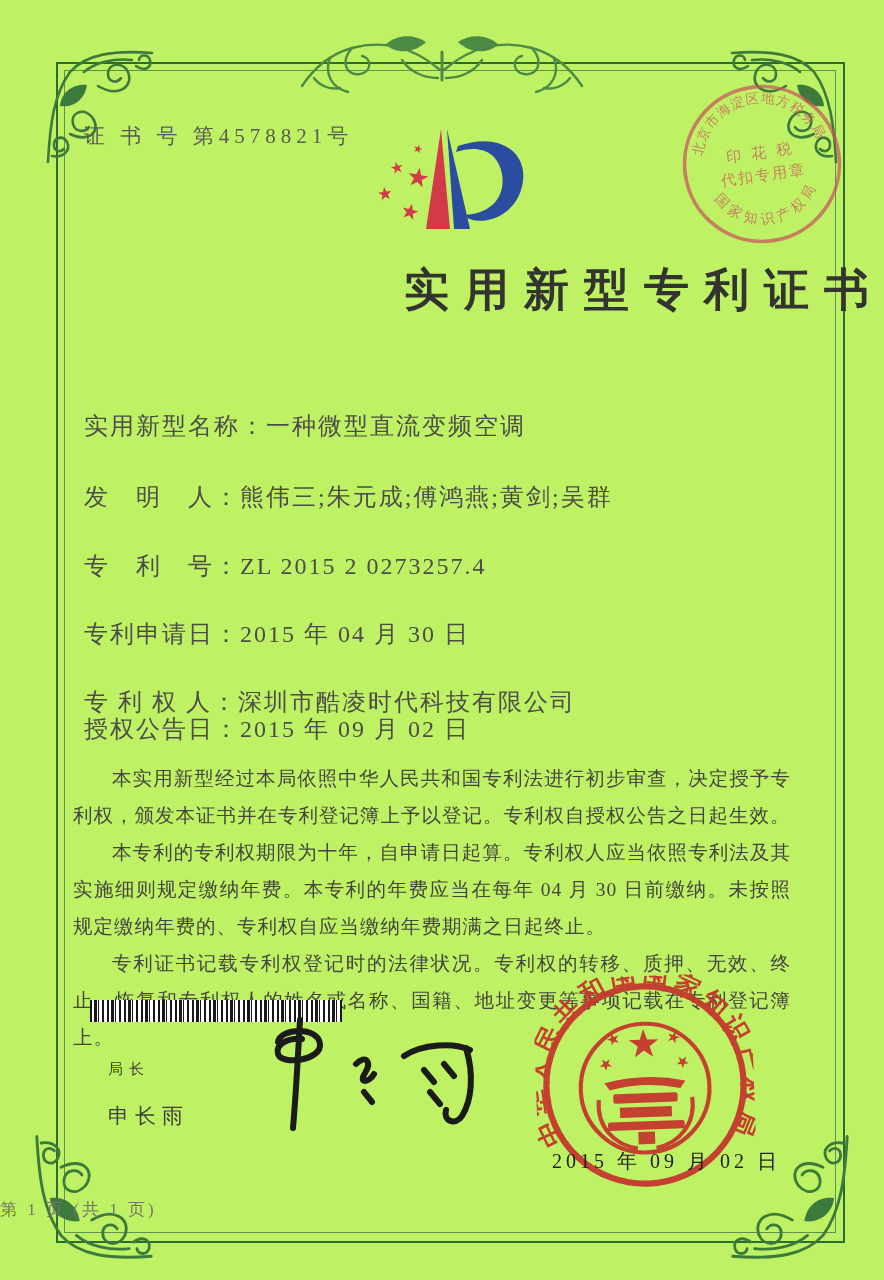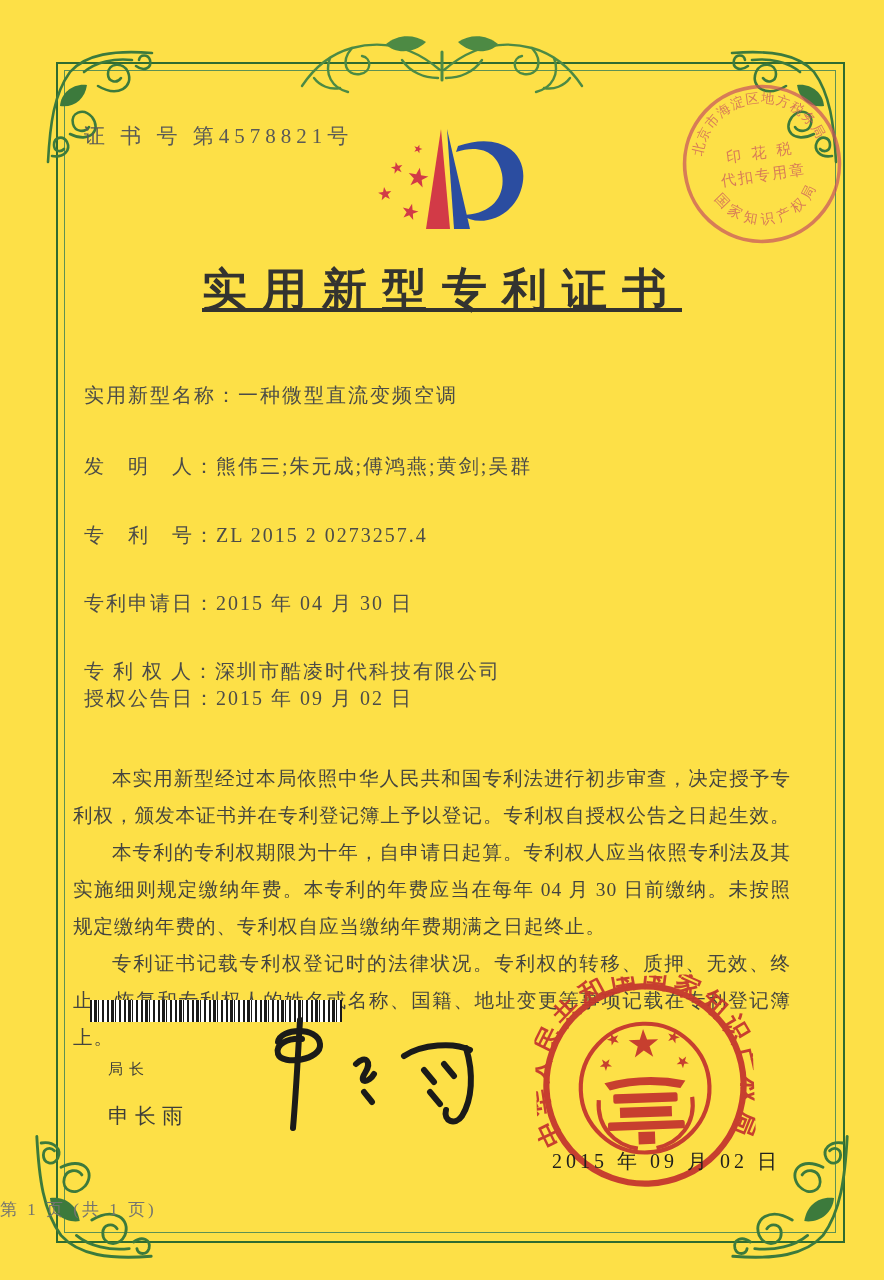--- a/index.html
+++ b/index.html
@@ -1,35 +1,35 @@
 <!DOCTYPE html>
 <html><head>
 <meta charset="utf-8">
 <style>
   html,body{margin:0;padding:0;background:#e8e8e4;}
   .page{
     position:relative;width:884px;height:1280px;margin:0 auto;
-    background:#fde047;overflow:hidden;
+    background:#bef264;overflow:hidden;
     font-family:"Liberation Serif","DejaVu Serif",serif;
   }
   
   .frame-outer{position:absolute;left:56px;top:62px;width:785px;height:1177px;
     border:2px solid #2f6b30;}
   .frame-inner{position:absolute;left:64px;top:70px;width:770px;height:1161px;
     border:1px solid #5d9154;}
   .corner{position:absolute;width:120px;height:120px;color:#3c7a3c;}
   .corner svg{width:100%;height:100%;}
   
   .cert-no{position:absolute;left:84px;top:122px;font-size:21px;color:#5a5a56;
     letter-spacing:5px;}
   .logo{position:absolute;left:338px;top:116px;width:236px;height:146px;}
-  .title{position:absolute;left:0;top:260px;width:884px;text-align:center;
-    font-size:45px;font-weight:600;color:#333330;letter-spacing:15px;text-decoration:underline;}
-  .field{position:absolute;left:84px;font-size:20px;color:#4c4c48;letter-spacing:2px;
-    white-space:nowrap;}
+  .title{position:absolute;left:0;top:260px;width:884px;text-align:right;
+    font-size:45px;font-weight:600;color:#333330;letter-spacing:15px;}
+  .field{position:absolute;left:84px;font-size:24px;color:#4c4c48;letter-spacing:2px;
+    white-space:nowrap;margin-top:28px;}
   .f0{top:382px}.f1{top:453px}.f2{top:522px}.f3{top:590px}.f4{top:658px}.f5{top:685px}
   .body-text{position:absolute;left:73px;top:760px;width:718px;color:#45453f;
     font-size:19.5px;line-height:37px;letter-spacing:1px;text-align:justify;}
   .body-text p{margin:0;text-indent:2em;}
   
   .tax-seal{position:absolute;left:676px;top:78px;width:172px;height:172px;
     transform:rotate(-8deg);opacity:.72;}
   .office-seal{position:absolute;left:536px;top:976px;width:218px;height:218px;
     transform:rotate(-2deg);opacity:.95;}
   .seal-date{position:absolute;left:552px;top:1148px;font-size:20px;color:#20201e;

